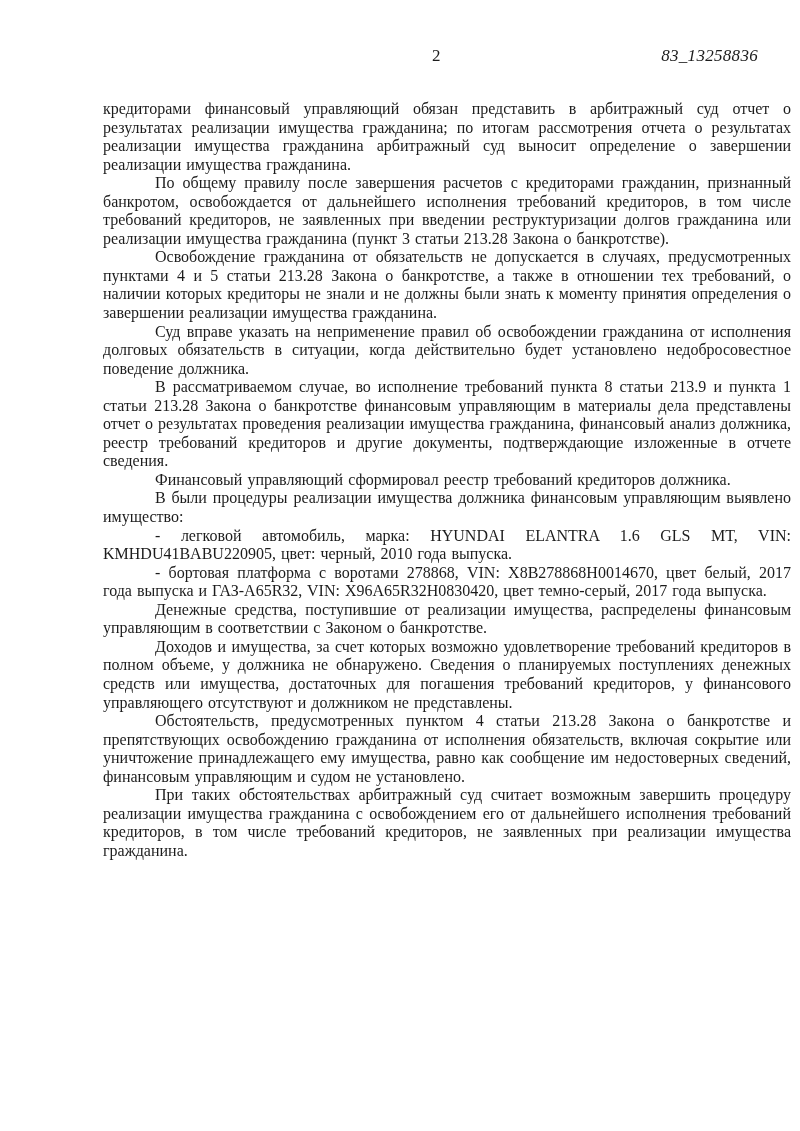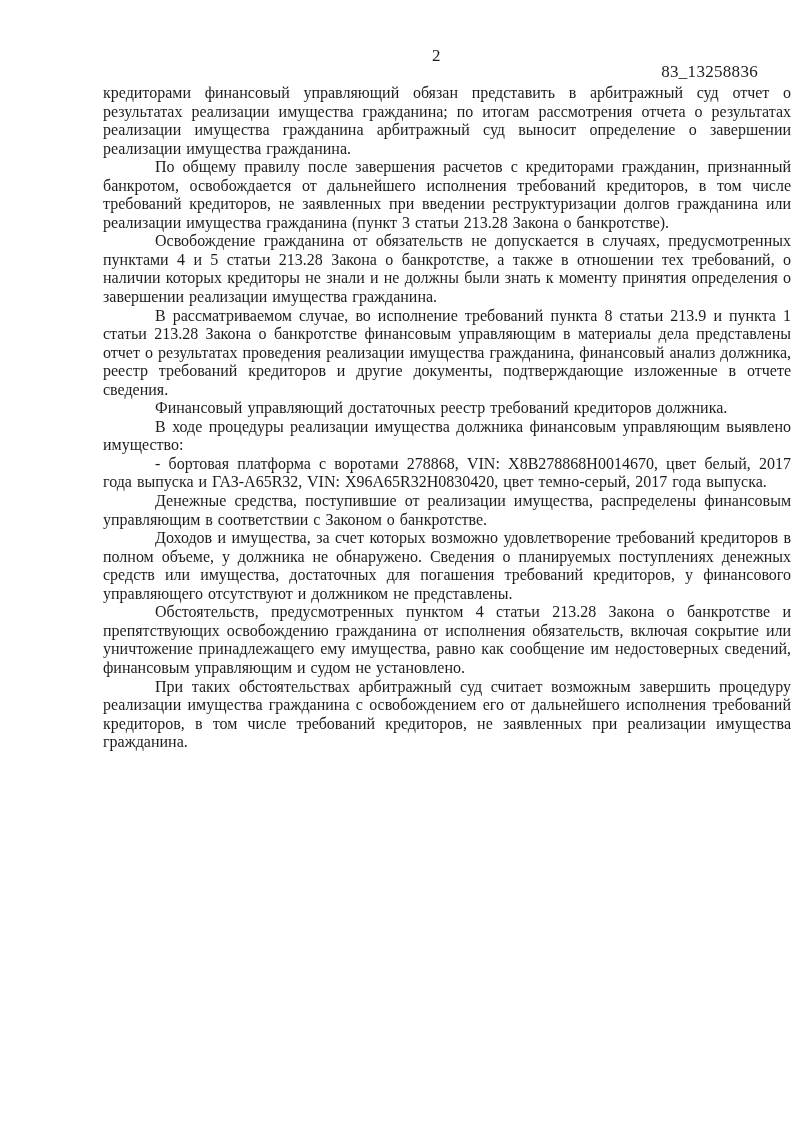--- a/index.html
+++ b/index.html
@@ -25,67 +25,71 @@
     font-size: 17px;
   }
   .page-number {
     position: absolute;
     left: 432px;
     top: 0;
   }
   .doc-number {
     position: absolute;
     right: 42px;
-    top: 16px;
+    top: 0;
     letter-spacing: 0.3px;
+    font-style: italic;
   }
   .body-text {
     position: absolute;
     top: 84px;
     left: 103px;
     width: 688px;
   }
   .body-text p {
     margin: 0;
     font-size: 16px;
     line-height: 18.55px;
     text-align: justify;
     text-indent: 52px;
     word-spacing: 1px;
   }
   .body-text p.no-indent {
     text-indent: 0;
+    margin-top: 16px;
   }
 </style>
 </head>
 <body>
 
 <div class="page">
   <div class="page-header">
     <span class="page-number">2</span>
     <span class="doc-number">83_13258836</span>
   </div>
 
   <div class="body-text">
 
       <p class="no-indent">кредиторами финансовый управляющий обязан представить в арбитражный суд отчет о результатах реализации имущества гражданина; по итогам рассмотрения отчета о результатах реализации имущества гражданина арбитражный суд выносит определение о завершении реализации имущества гражданина.</p>
 
       <p>По общему правилу после завершения расчетов с кредиторами гражданин, признанный банкротом, освобождается от дальнейшего исполнения требований кредиторов, в том числе требований кредиторов, не заявленных при введении реструктуризации долгов гражданина или реализации имущества гражданина (пункт 3 статьи 213.28 Закона о банкротстве).</p>
 
       <p>Освобождение гражданина от обязательств не допускается в случаях, предусмотренных пунктами 4 и 5 статьи 213.28 Закона о банкротстве, а также в отношении тех требований, о наличии которых кредиторы не знали и не должны были знать к моменту принятия определения о завершении реализации имущества гражданина.</p>
 
+      <p>Суд вправе указать на неприменение правил об освобождении гражданина от исполнения долговых обязательств в ситуации, когда действительно будет установлено недобросовестное поведение должника.</p>
 
       <p>В рассматриваемом случае, во исполнение требований пункта 8 статьи 213.9 и пункта 1 статьи 213.28 Закона о банкротстве финансовым управляющим в материалы дела представлены отчет о результатах проведения реализации имущества гражданина, финансовый анализ должника, реестр требований кредиторов и другие документы, подтверждающие изложенные в отчете сведения.</p>
 
 
 
-      <p>Финансовый управляющий достаточных реестр требований кредиторов должника.</p>
+      <p>Финансовый управляющий сформировал реестр требований кредиторов должника.</p>
 
-      <p>В ходе процедуры реализации имущества должника финансовым управляющим выявлено имущество:</p>
+      <p>В были процедуры реализации имущества должника финансовым управляющим выявлено имущество:</p>
 
+      <p>- легковой автомобиль, марка: HYUNDAI ELANTRA 1.6 GLS MT, VIN: KMHDU41BABU220905, цвет: черный, 2010 года выпуска.</p>
 
       <p>- бортовая платформа с воротами 278868, VIN: X8B278868H0014670, цвет белый, 2017 года выпуска и ГАЗ-А65R32, VIN: X96A65R32H0830420, цвет темно-серый, 2017 года выпуска.</p>
 
 
       <p>Денежные средства, поступившие от реализации имущества, распределены финансовым управляющим в соответствии с Законом о банкротстве.</p>
 
       <p>Доходов и имущества, за счет которых возможно удовлетворение требований кредиторов в полном объеме, у должника не обнаружено. Сведения о планируемых поступлениях денежных средств или имущества, достаточных для погашения требований кредиторов, у финансового управляющего отсутствуют и должником не представлены.</p>
 
 
       <p>Обстоятельств, предусмотренных пунктом 4 статьи 213.28 Закона о банкротстве и препятствующих освобождению гражданина от исполнения обязательств, включая сокрытие или уничтожение принадлежащего ему имущества, равно как сообщение им недостоверных сведений, финансовым управляющим и судом не установлено.</p>

